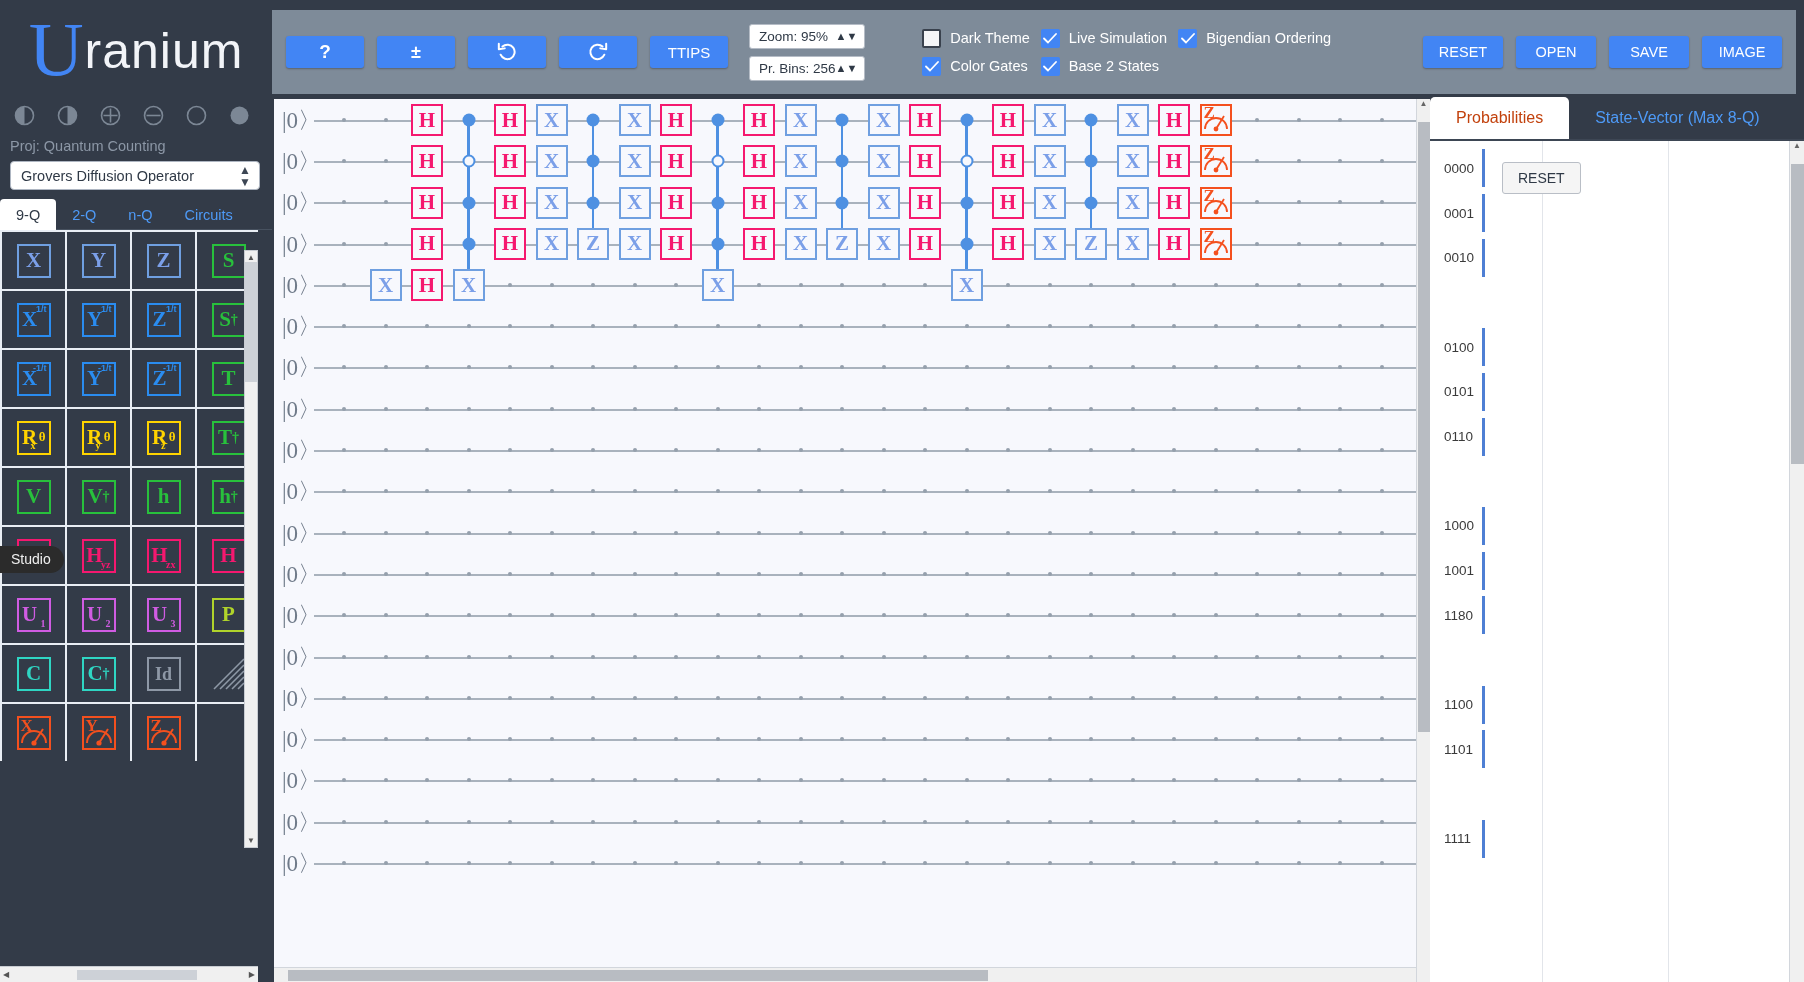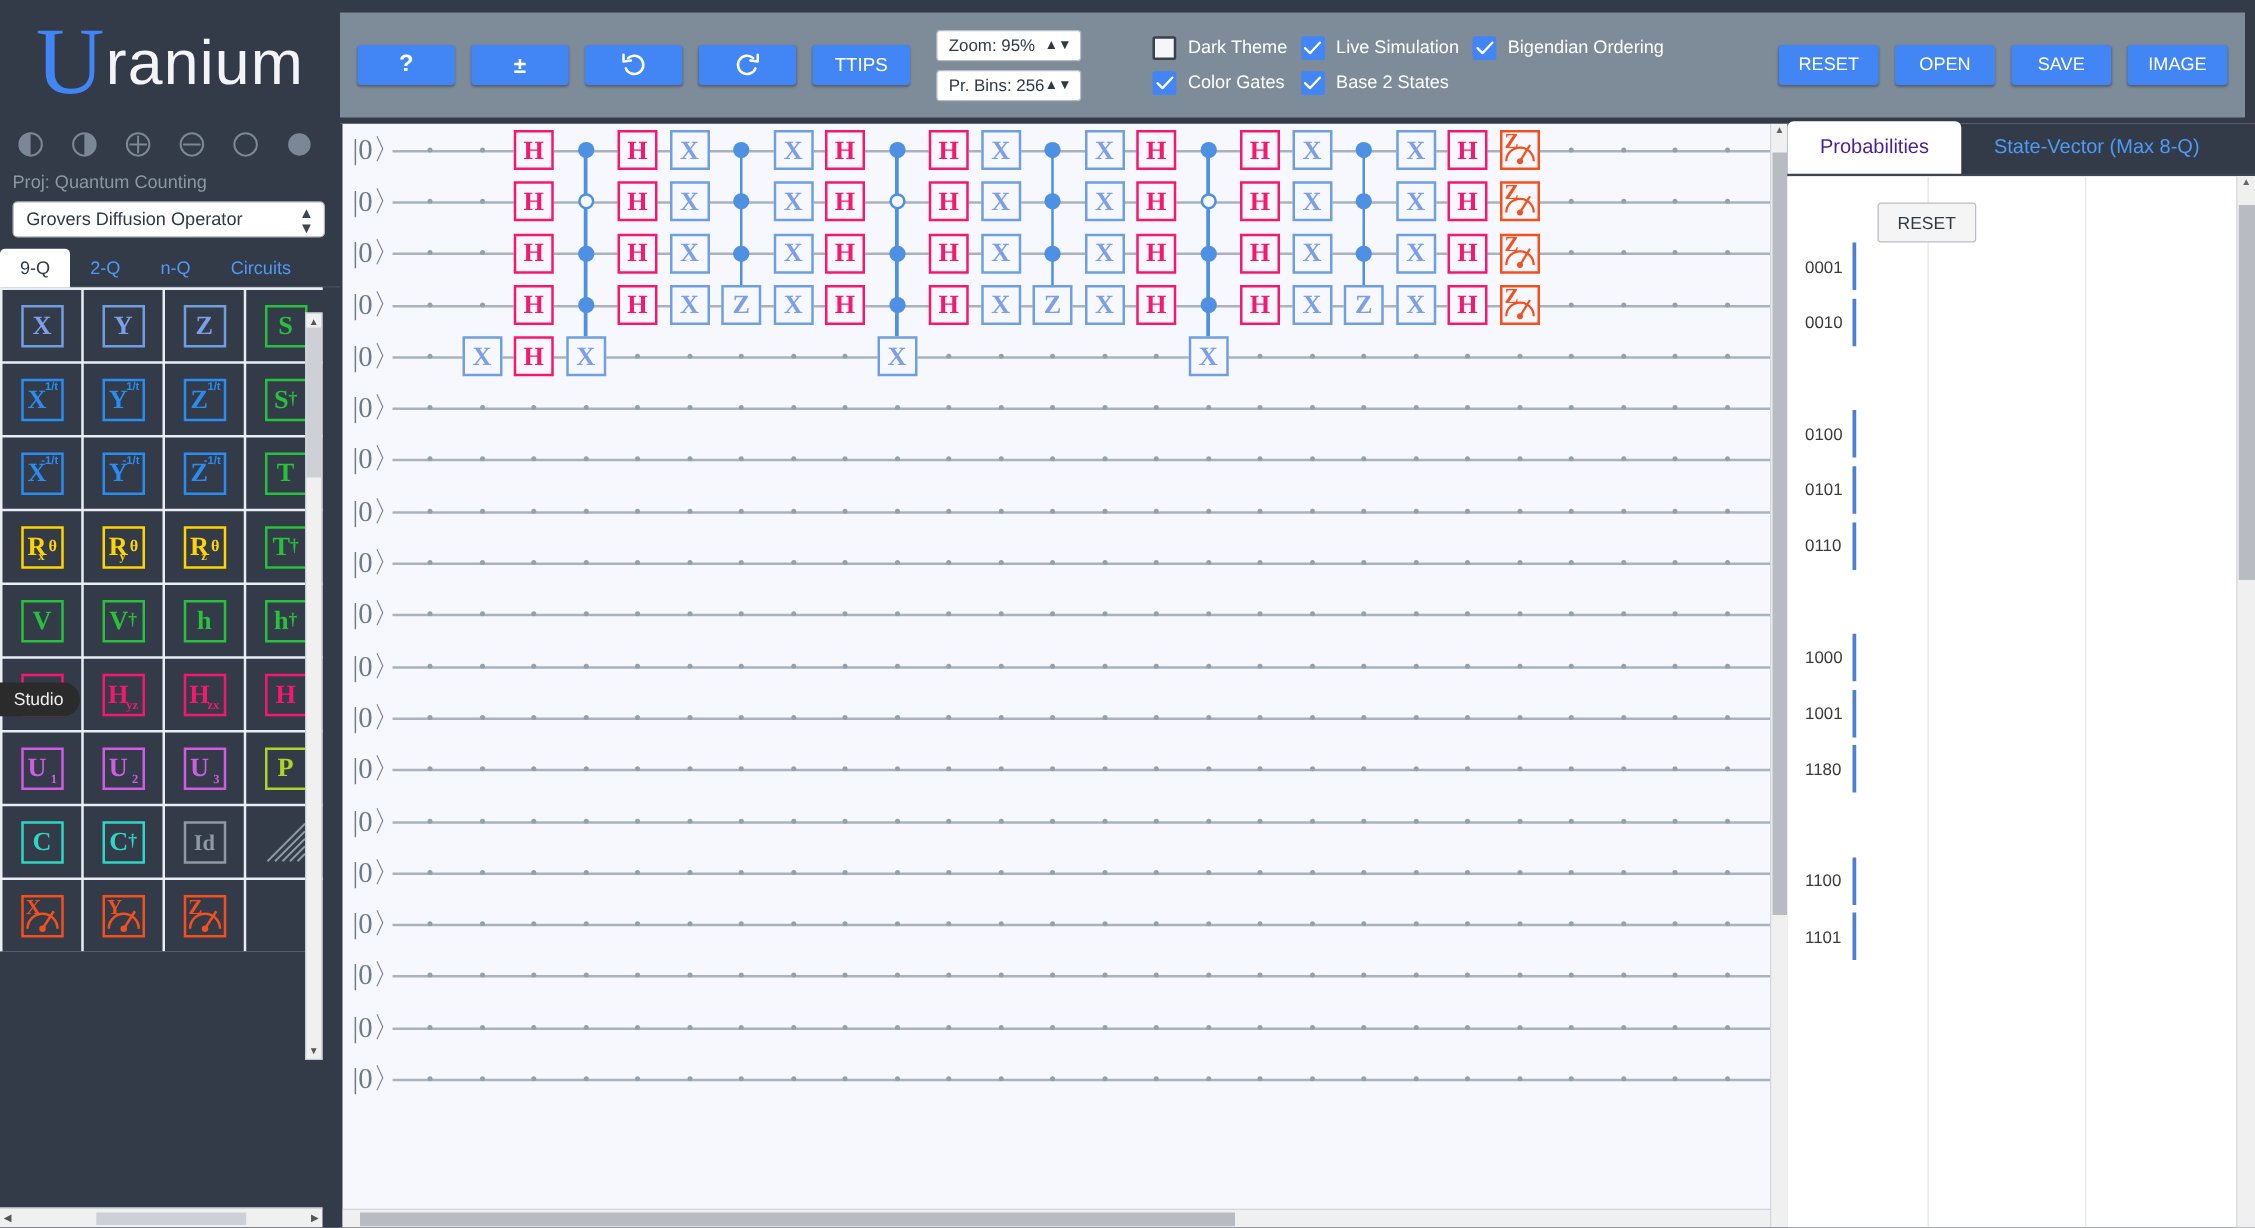--- a/index.html
+++ b/index.html
@@ -239,21 +239,21 @@
     flex-direction: column; margin-top: 5px; position: relative;
   }
   #rp-tabs {
     height: 42px; display: flex; align-items: flex-end;
     border-bottom: 2px solid #3d4654; background: #333b48;
   }
   .rp-tab {
     height: 42px; display: flex; align-items: center; padding: 0 26px;
     font-size: 16px; cursor: pointer;
   }
-  .rp-tab.active { background: #fff; color: #4c1d95; border-radius: 5px 5px 0 0; }
+  .rp-tab.active { background: #fff; color: #c2410c; border-radius: 5px 5px 0 0; }
   .rp-tab.idle { color: #4e9af7; }
 
   #prob-body { flex: 1; position: relative; background: #fff; overflow: hidden; }
   #prob-inner { position: relative; width: 100%; height: 100%; }
   .prob-row {
     position: absolute; left: 0; right: 16px; height: 44.7px;
     display: flex; align-items: center;
   }
   .prob-lbl {
     width: 52px; text-align: left; padding-left: 14px; font-size: 13.5px;
@@ -1502,20 +1502,26 @@
 
       <div id="right-panel">
         <div id="rp-tabs">
             <div class="rp-tab active">Probabilities</div>
             <div class="rp-tab idle">State-Vector (Max 8-Q)</div>
           </div>
         <div id="prob-body">
           <div id="prob-inner">
               <div class="gridline" style="left: 112px;"></div>
               <div class="gridline" style="left: 238px;"></div>
+              <div class="prob-row" style="top: 5px;">
+                <div class="prob-lbl">0000</div>
+                <div class="prob-track">
+                  <div class="prob-bar tiny"></div>
+                </div>
+              </div>
               <div class="prob-row" style="top: 49.7px;">
                 <div class="prob-lbl">0001</div>
                 <div class="prob-track">
                   <div class="prob-bar tiny"></div>
                 </div>
               </div>
               <div class="prob-row" style="top: 94.4px;">
                 <div class="prob-lbl">0010</div>
                 <div class="prob-track">
                   <div class="prob-bar tiny"></div>
@@ -1562,20 +1568,26 @@
                 <div class="prob-track">
                   <div class="prob-bar tiny"></div>
                 </div>
               </div>
               <div class="prob-row" style="top: 586.1px;">
                 <div class="prob-lbl">1101</div>
                 <div class="prob-track">
                   <div class="prob-bar tiny"></div>
                 </div>
               </div>
+              <div class="prob-row" style="top: 675.5px;">
+                <div class="prob-lbl">1111</div>
+                <div class="prob-track">
+                  <div class="prob-bar tiny"></div>
+                </div>
+              </div>
             </div>
           <button id="reset-btn">RESET</button>
         </div>
         <div id="rp-vscroll">
           <div class="sc-arrow">▲</div>
           <div class="thumb"></div>
         </div>
       </div>
 
     </div>

